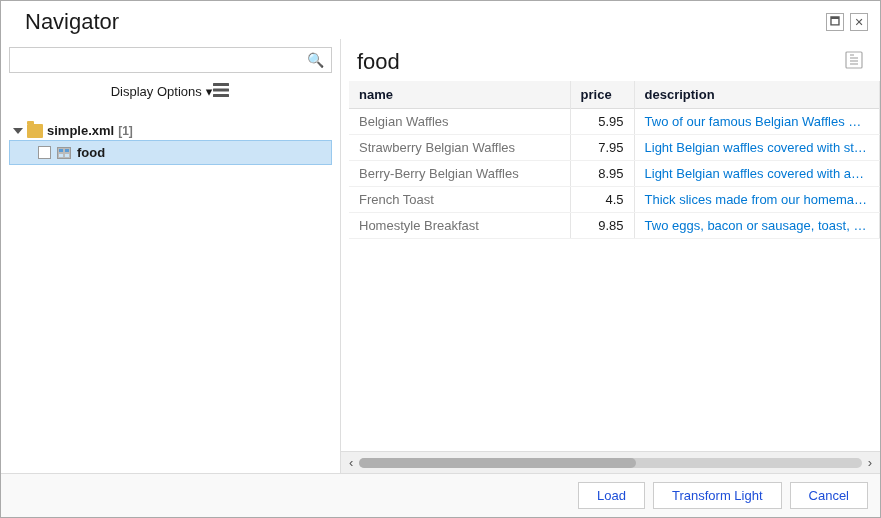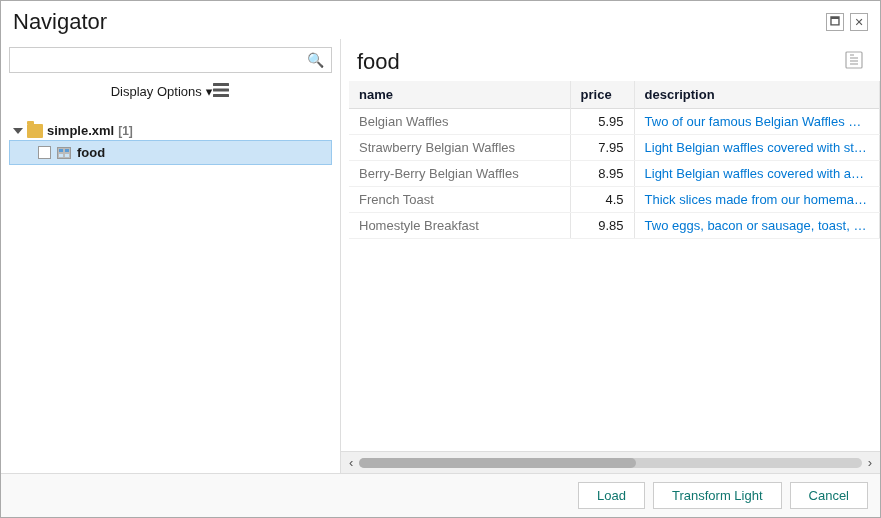--- a/index.html
+++ b/index.html
@@ -18,21 +18,21 @@
       height: 518px;
       background: #fff;
       border: 1px solid #aaa;
       display: flex;
       flex-direction: column;
     }
     .title-bar {
       display: flex;
       align-items: center;
       justify-content: space-between;
-      padding: 8px 12px 4px 12px;
+      padding: 8px 12px 4px 24px;
       background: #fff;
       border-bottom: none;
     }
     .title-bar-left {
       font-size: 22px;
       font-weight: 300;
       color: #1a1a1a;
     }
     .title-bar-right {
       display: flex;
@@ -295,21 +295,21 @@
       padding: 8px 12px;
       border-top: 1px solid #ddd;
       background: #f9f9f9;
     }
     .footer-btn {
       padding: 5px 18px;
       font-size: 13px;
       border: 1px solid #ccc;
       background: #fff;
       cursor: pointer;
-      color: #0f766e;
+      color: #1d4ed8;
     }
     .footer-btn.primary {
       background: #fff;
       border-color: #ccc;
     }
   </style>
 </head>
 <body>
 
 <div class="dialog">

